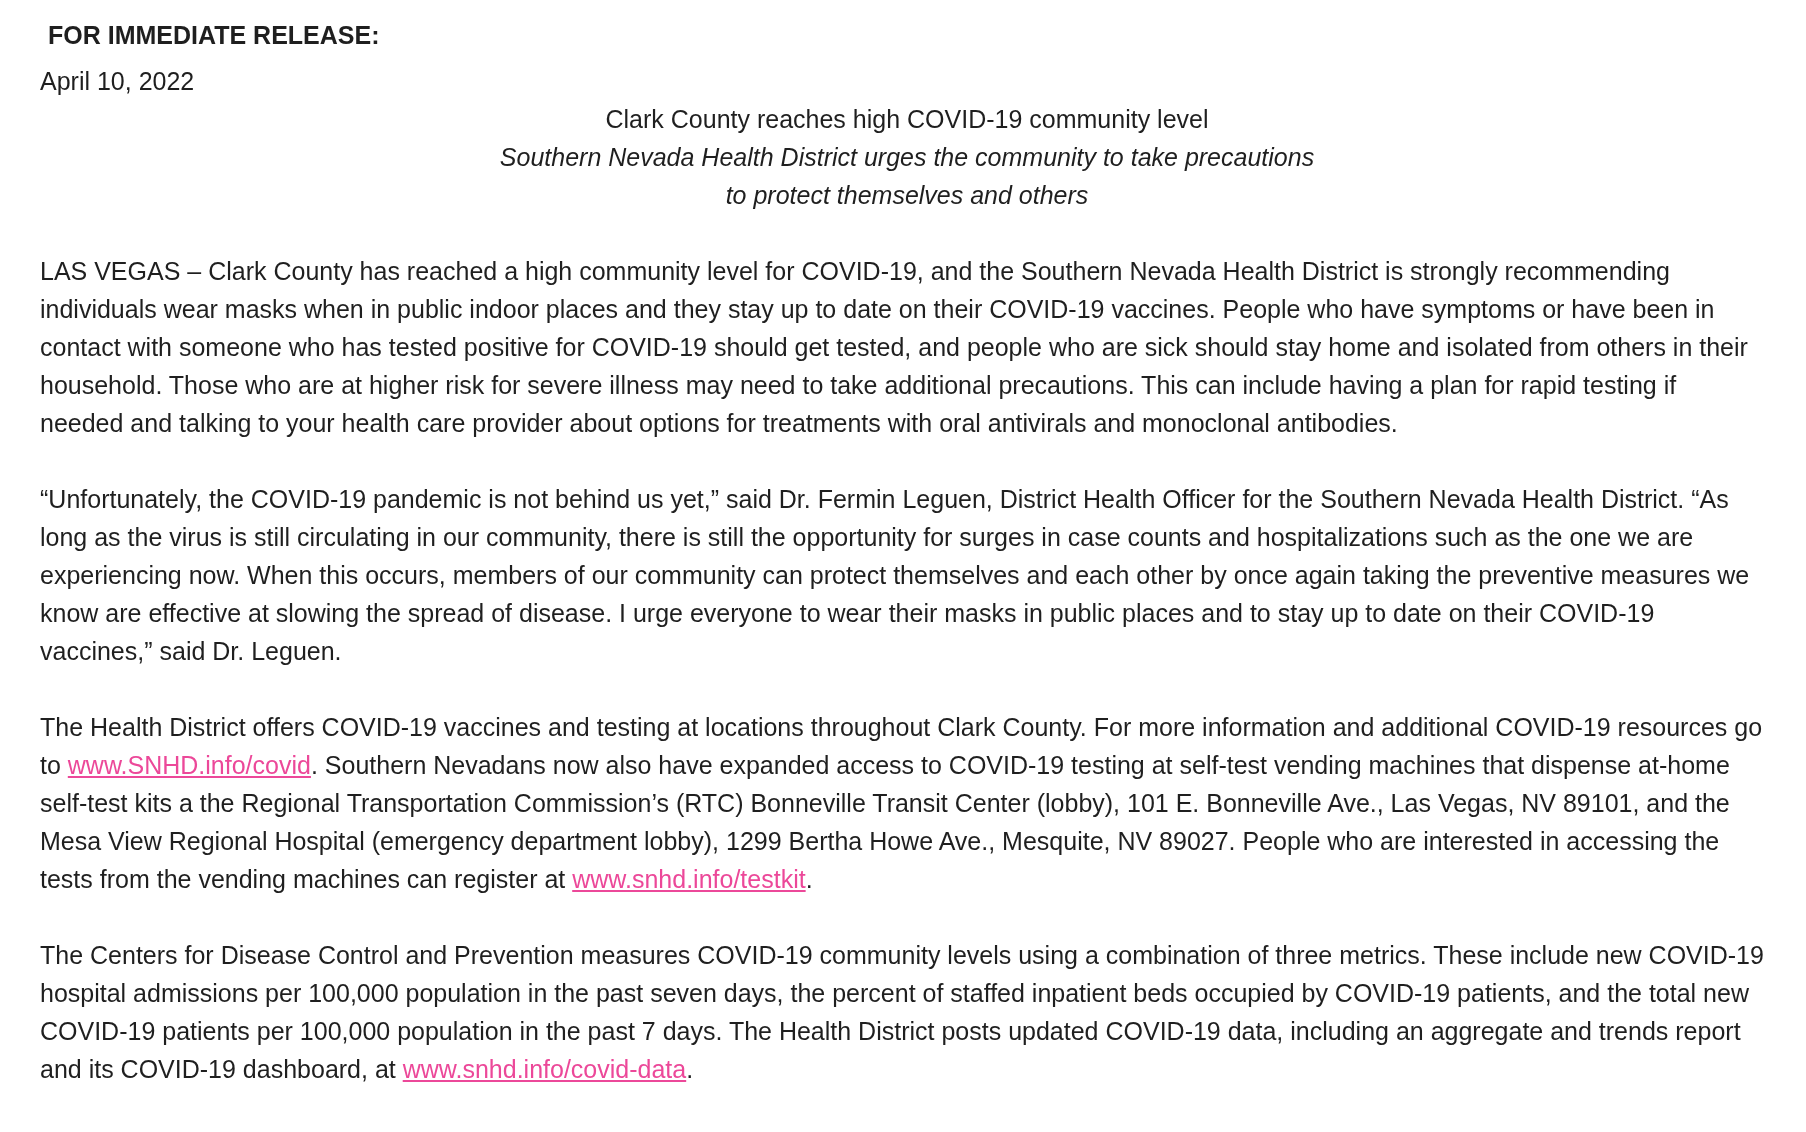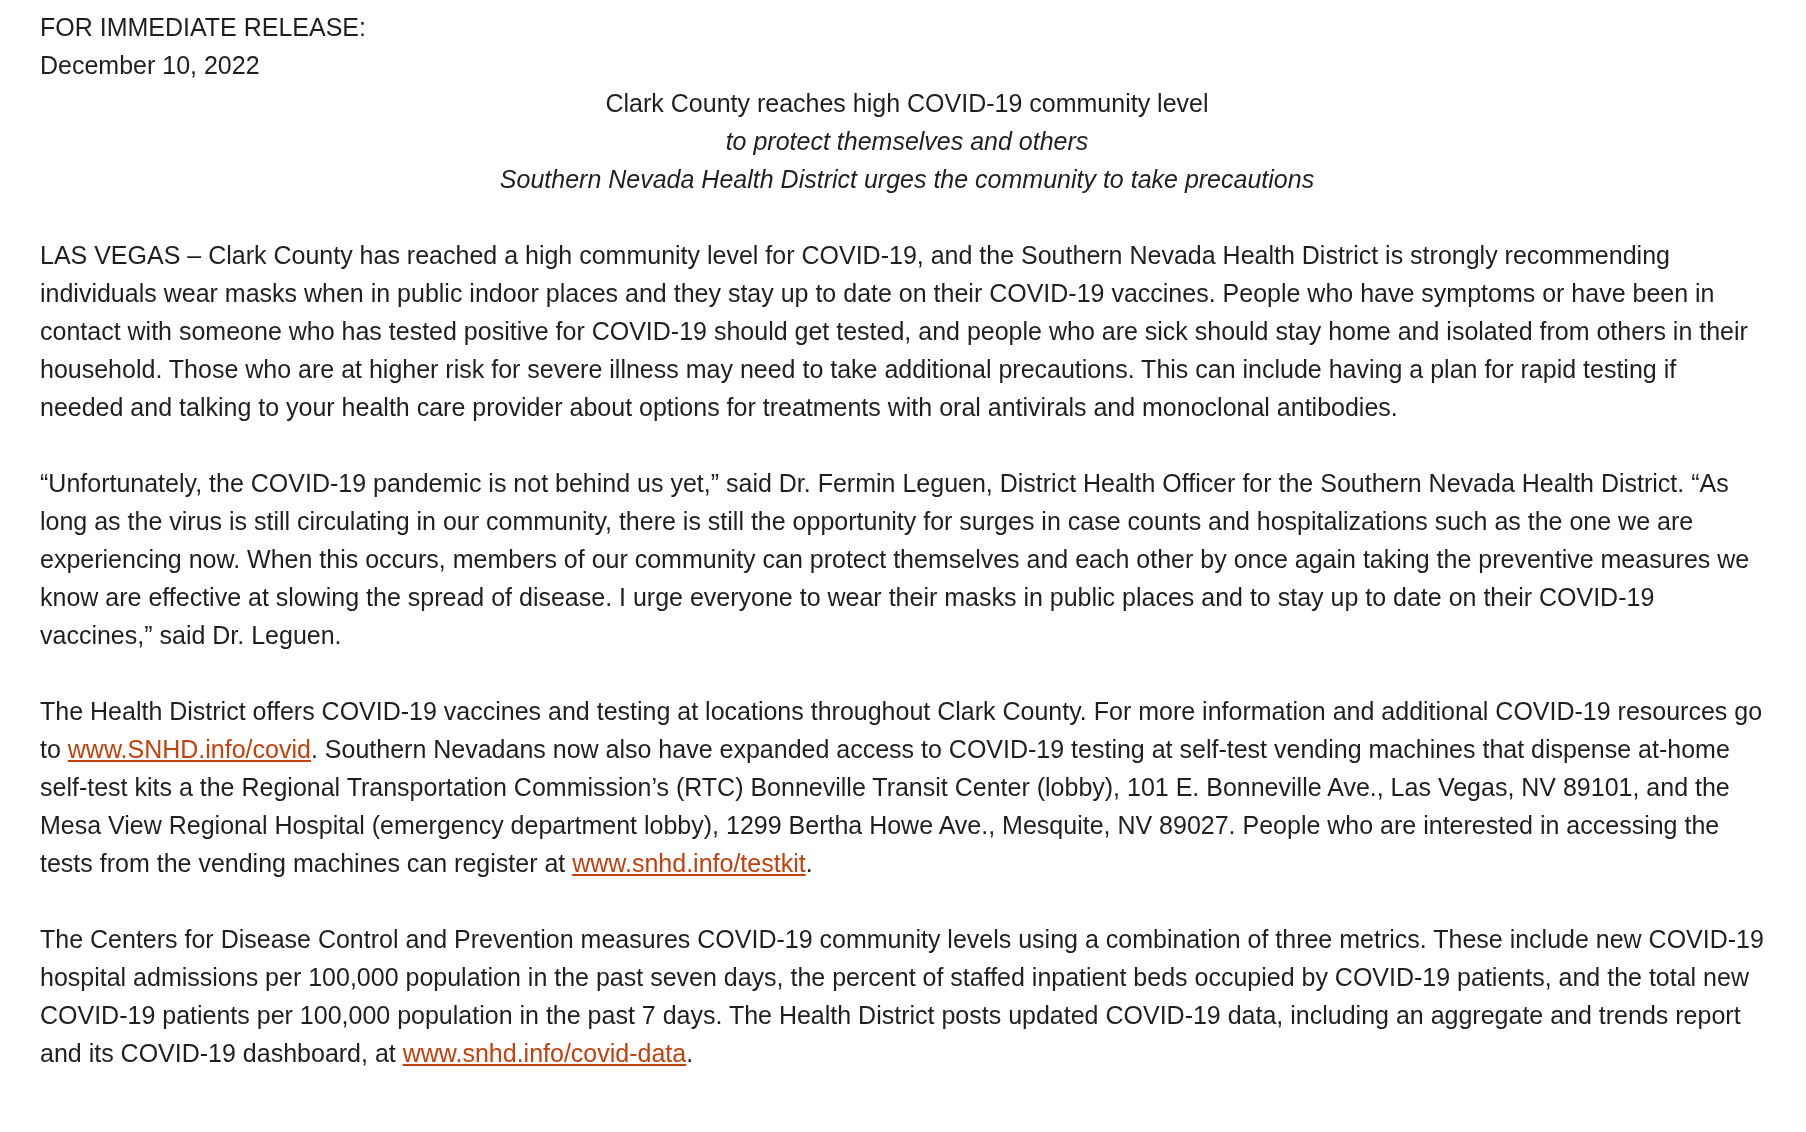--- a/index.html
+++ b/index.html
@@ -13,22 +13,22 @@
       overflow: hidden;
       font-family: "Liberation Sans", sans-serif;
       color: #1f1f1f;
       font-size: 25px;
       line-height: 38px;
     }
     .page {
       padding: 8px 40px 0 40px;
     }
     .release-label {
-      font-weight: normal;
-      margin: 0;
+      font-weight: bold;
+      margin: 8px;
     }
     .date {
       margin: 0;
     }
     .headline {
       text-align: center;
       font-weight: normal;
       margin: 0;
       padding-left: 8px;
     }
@@ -38,34 +38,34 @@
       margin: 0;
       padding-left: 8px;
     }
     .para {
       margin: 38px 0 0 0;
     }
     .dateline {
       font-weight: normal;
     }
     a.link {
-      color: #c2410c;
+      color: #ec4899;
       text-decoration: underline;
     }
   </style>
 </head>
 <body>
 
 <div class="page">
   <p class="release-label">FOR IMMEDIATE RELEASE:</p>
-  <p class="date">December 10, 2022</p>
+  <p class="date">April 10, 2022</p>
 
   <p class="headline">Clark County reaches high COVID-19 community level</p>
+  <p class="subhead">Southern Nevada Health District urges the community to take precautions</p>
   <p class="subhead">to protect themselves and others</p>
-  <p class="subhead">Southern Nevada Health District urges the community to take precautions</p>
 
   <p class="para"><span class="dateline">LAS VEGAS</span><span> – Clark County has reached a high community level for COVID-19, and the Southern Nevada Health District is strongly recommending individuals wear masks when in public indoor places and they stay up to date on their COVID-19 vaccines. People who have symptoms or have been in contact with someone who has tested positive for COVID-19 should get tested, and people who are sick should stay home and isolated from others in their household. Those who are at higher risk for severe illness may need to take additional precautions. This can include having a plan for rapid testing if needed and talking to your health care provider about options for treatments with oral antivirals and monoclonal antibodies.</span></p>
 
   <p class="para"><span>“Unfortunately, the COVID-19 pandemic is not behind us yet,” said Dr. Fermin Leguen, District Health Officer for the Southern Nevada Health District. “As long as the virus is still circulating in our community, there is still the opportunity for surges in case counts and hospitalizations such as the one we are experiencing now. When this occurs, members of our community can protect themselves and each other by once again taking the preventive measures we know are effective at slowing the spread of disease. I urge everyone to wear their masks in public places and to stay up to date on their COVID-19 vaccines,” said Dr. Leguen.</span></p>
 
   <p class="para"><span>The Health District offers COVID-19 vaccines and testing at locations throughout Clark County. For more information and additional COVID-19 resources go to </span><a class="link">www.SNHD.info/covid</a><span>. Southern Nevadans now also have expanded access to COVID-19 testing at self-test vending machines that dispense at-home self-test kits a the Regional Transportation Commission’s (RTC) Bonneville Transit Center (lobby), 101 E. Bonneville Ave., Las Vegas, NV 89101, and the Mesa View Regional Hospital (emergency department lobby), 1299 Bertha Howe Ave., Mesquite, NV 89027. People who are interested in accessing the tests from the vending machines can register at </span><a class="link">www.snhd.info/testkit</a><span>.</span></p>
 
   <p class="para"><span>The Centers for Disease Control and Prevention measures COVID-19 community levels using a combination of three metrics. These include new COVID-19 hospital admissions per 100,000 population in the past seven days, the percent of staffed inpatient beds occupied by COVID-19 patients, and the total new COVID-19 patients per 100,000 population in the past 7 days. The Health District posts updated COVID-19 data, including an aggregate and trends report and its COVID-19 dashboard, at </span><a class="link">www.snhd.info/covid-data</a><span>.</span></p>
 </div>
 

